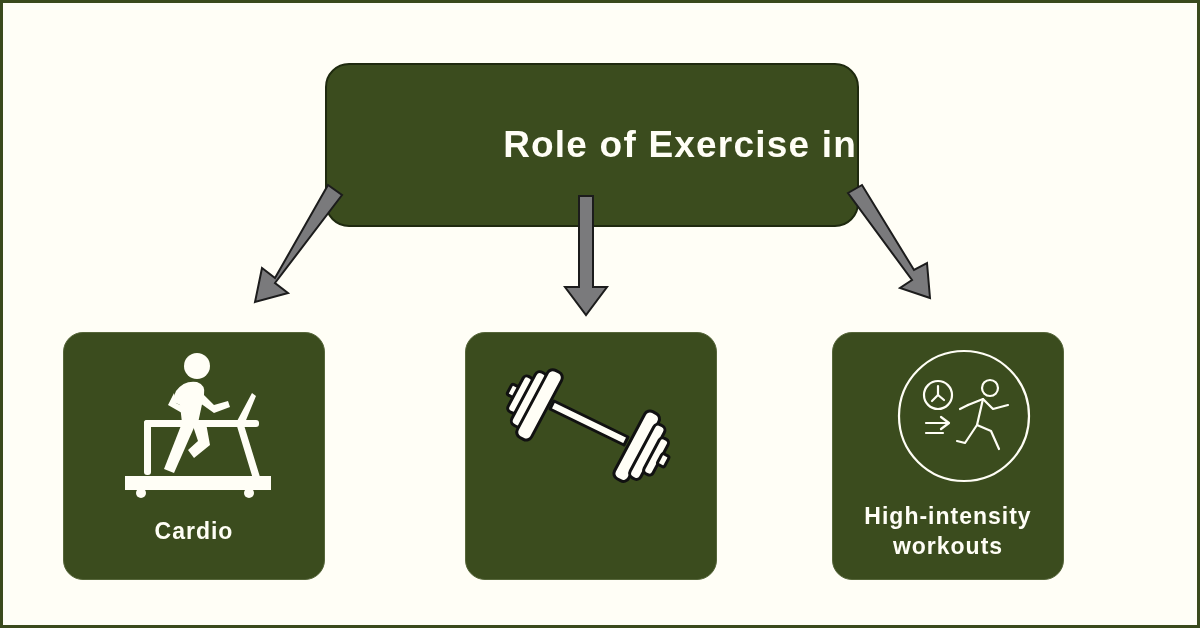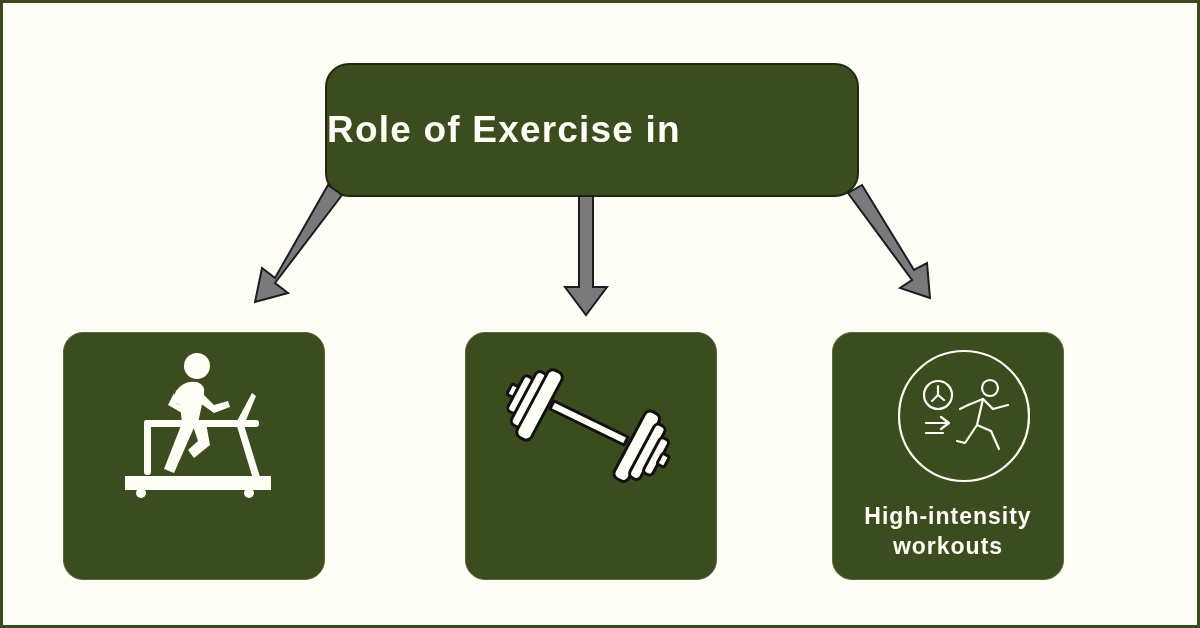--- a/index.html
+++ b/index.html
@@ -3,23 +3,23 @@
 <meta charset="utf-8">
 <style>
   html, body { margin: 0; padding: 0; }
   body { width: 1200px; height: 628px; overflow: hidden; }
   .frame {
     position: relative; width: 1200px; height: 628px; box-sizing: border-box;
     background: #fffef6; border: 3px solid #3a4a1c;
     font-family: "Liberation Sans", "DejaVu Sans", sans-serif;
   }
   .title-box {
-    position: absolute; left: 322px; top: 60px; width: 534px; height: 134px;
+    position: absolute; left: 322px; top: 60px; width: 534px; height: 164px;
     box-sizing: border-box; background: #3b4c1e; border: 2px solid #1f2a0f;
-    border-radius: 24px; color: #fffef6; text-align: left;
+    border-radius: 24px; color: #fffef6; text-align: right;
     display: flex; flex-direction: column; justify-content: center;
     font-weight: bold; font-size: 37px; line-height: 46px; letter-spacing: 1.2px;
   }
   .arrows { position: absolute; left: 0; top: 0; width: 1200px; height: 628px; pointer-events: none; }
   .card {
     position: absolute; top: 329px; height: 248px; box-sizing: border-box;
     background: #3b4c1e; border-radius: 20px; color: #fffef6;
     border: 1px solid #56663a;
   }
   .card svg { position: absolute; left: 0; top: 0; }
@@ -69,20 +69,23 @@
         <rect x="80" y="87" width="115" height="7" rx="3"></rect>
         <rect x="80" y="87" width="7" height="55" rx="3"></rect>
 
         <path d="M172,90 L188,60 L192,63 L180,92 L196,144 L189,146 Z"></path>
 
         <rect x="61" y="143" width="146" height="14"></rect>
         <circle cx="77" cy="160" r="5"></circle>
         <circle cx="185" cy="160" r="5"></circle>
       </g>
     </svg>
+    <div class="label" style="top:183px;">
+      <div>Cardio</div>
+    </div>
   </div>
 
   <div class="card" style="left:462px; width:252px;">
     <svg width="252" height="248" viewBox="0 0 252 248">
       <g stroke="#111" stroke-width="3" fill="#fffef6" stroke-linejoin="round">
 
         <polygon points="84,76 88,68 162,104 158,112"></polygon>
 
         <g transform="rotate(28 70 70)">
           <rect x="40" y="64" width="8" height="12" rx="2"></rect>

